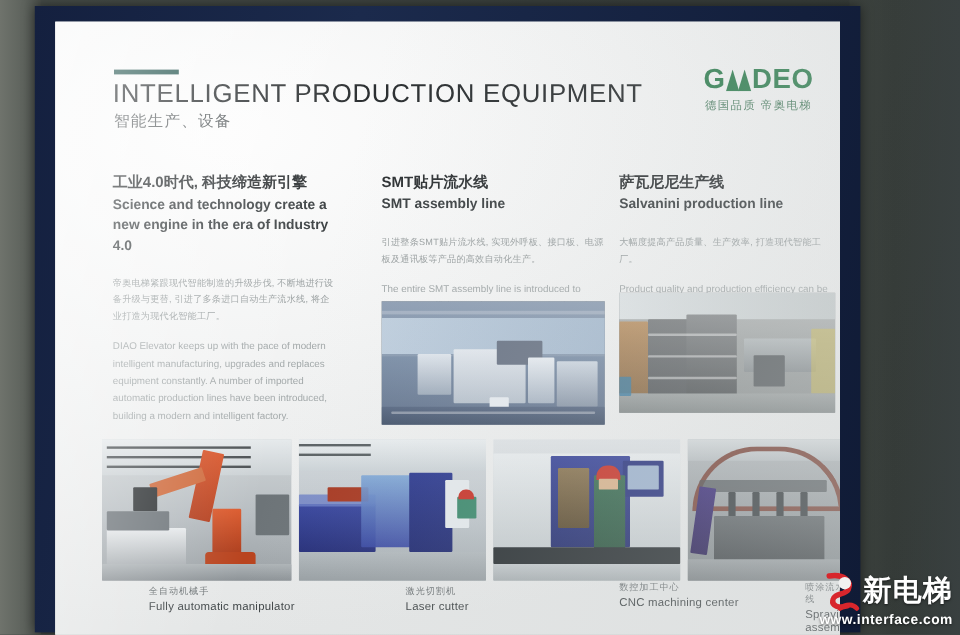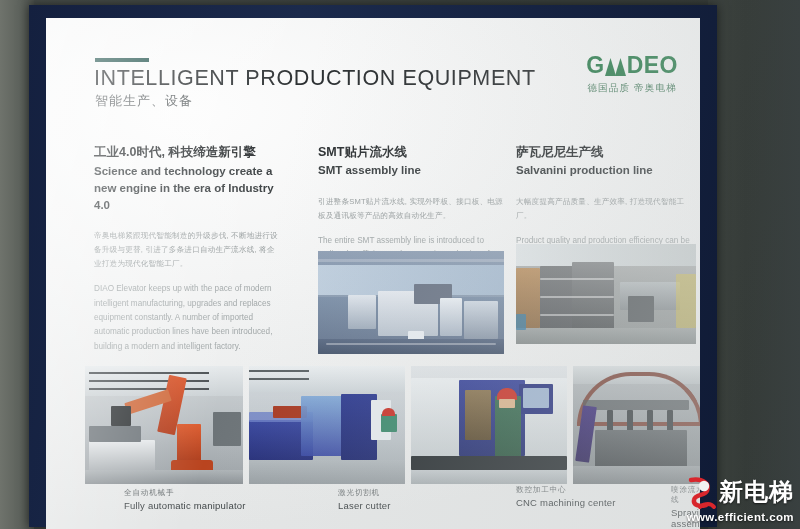--- a/index.html
+++ b/index.html
@@ -274,16 +274,16 @@
     <div class="wm-row">
       <div class="wm-mark">
         <svg width="34" height="34" viewBox="0 0 34 34">
           <path d="M8 4 C20 2 27 8 24 15 C22 20 12 18 11 24 C10 29 16 31 23 29" stroke="#d8262c" stroke-width="4.5" fill="none" stroke-linecap="round"></path>
           <circle cx="21" cy="10" r="5.2" fill="#f1f1f1"></circle>
           <path d="M17 31 C22 27 28 27 31 31" stroke="#d8262c" stroke-width="4" fill="none" stroke-linecap="round"></path>
         </svg>
       </div>
       <div class="wm-cn">新电梯</div>
     </div>
-    <div class="wm-url">www.efficient.com</div>
+    <div class="wm-url">www.interface.com</div>
   </div>
 
 </div>
 
 </body></html>

